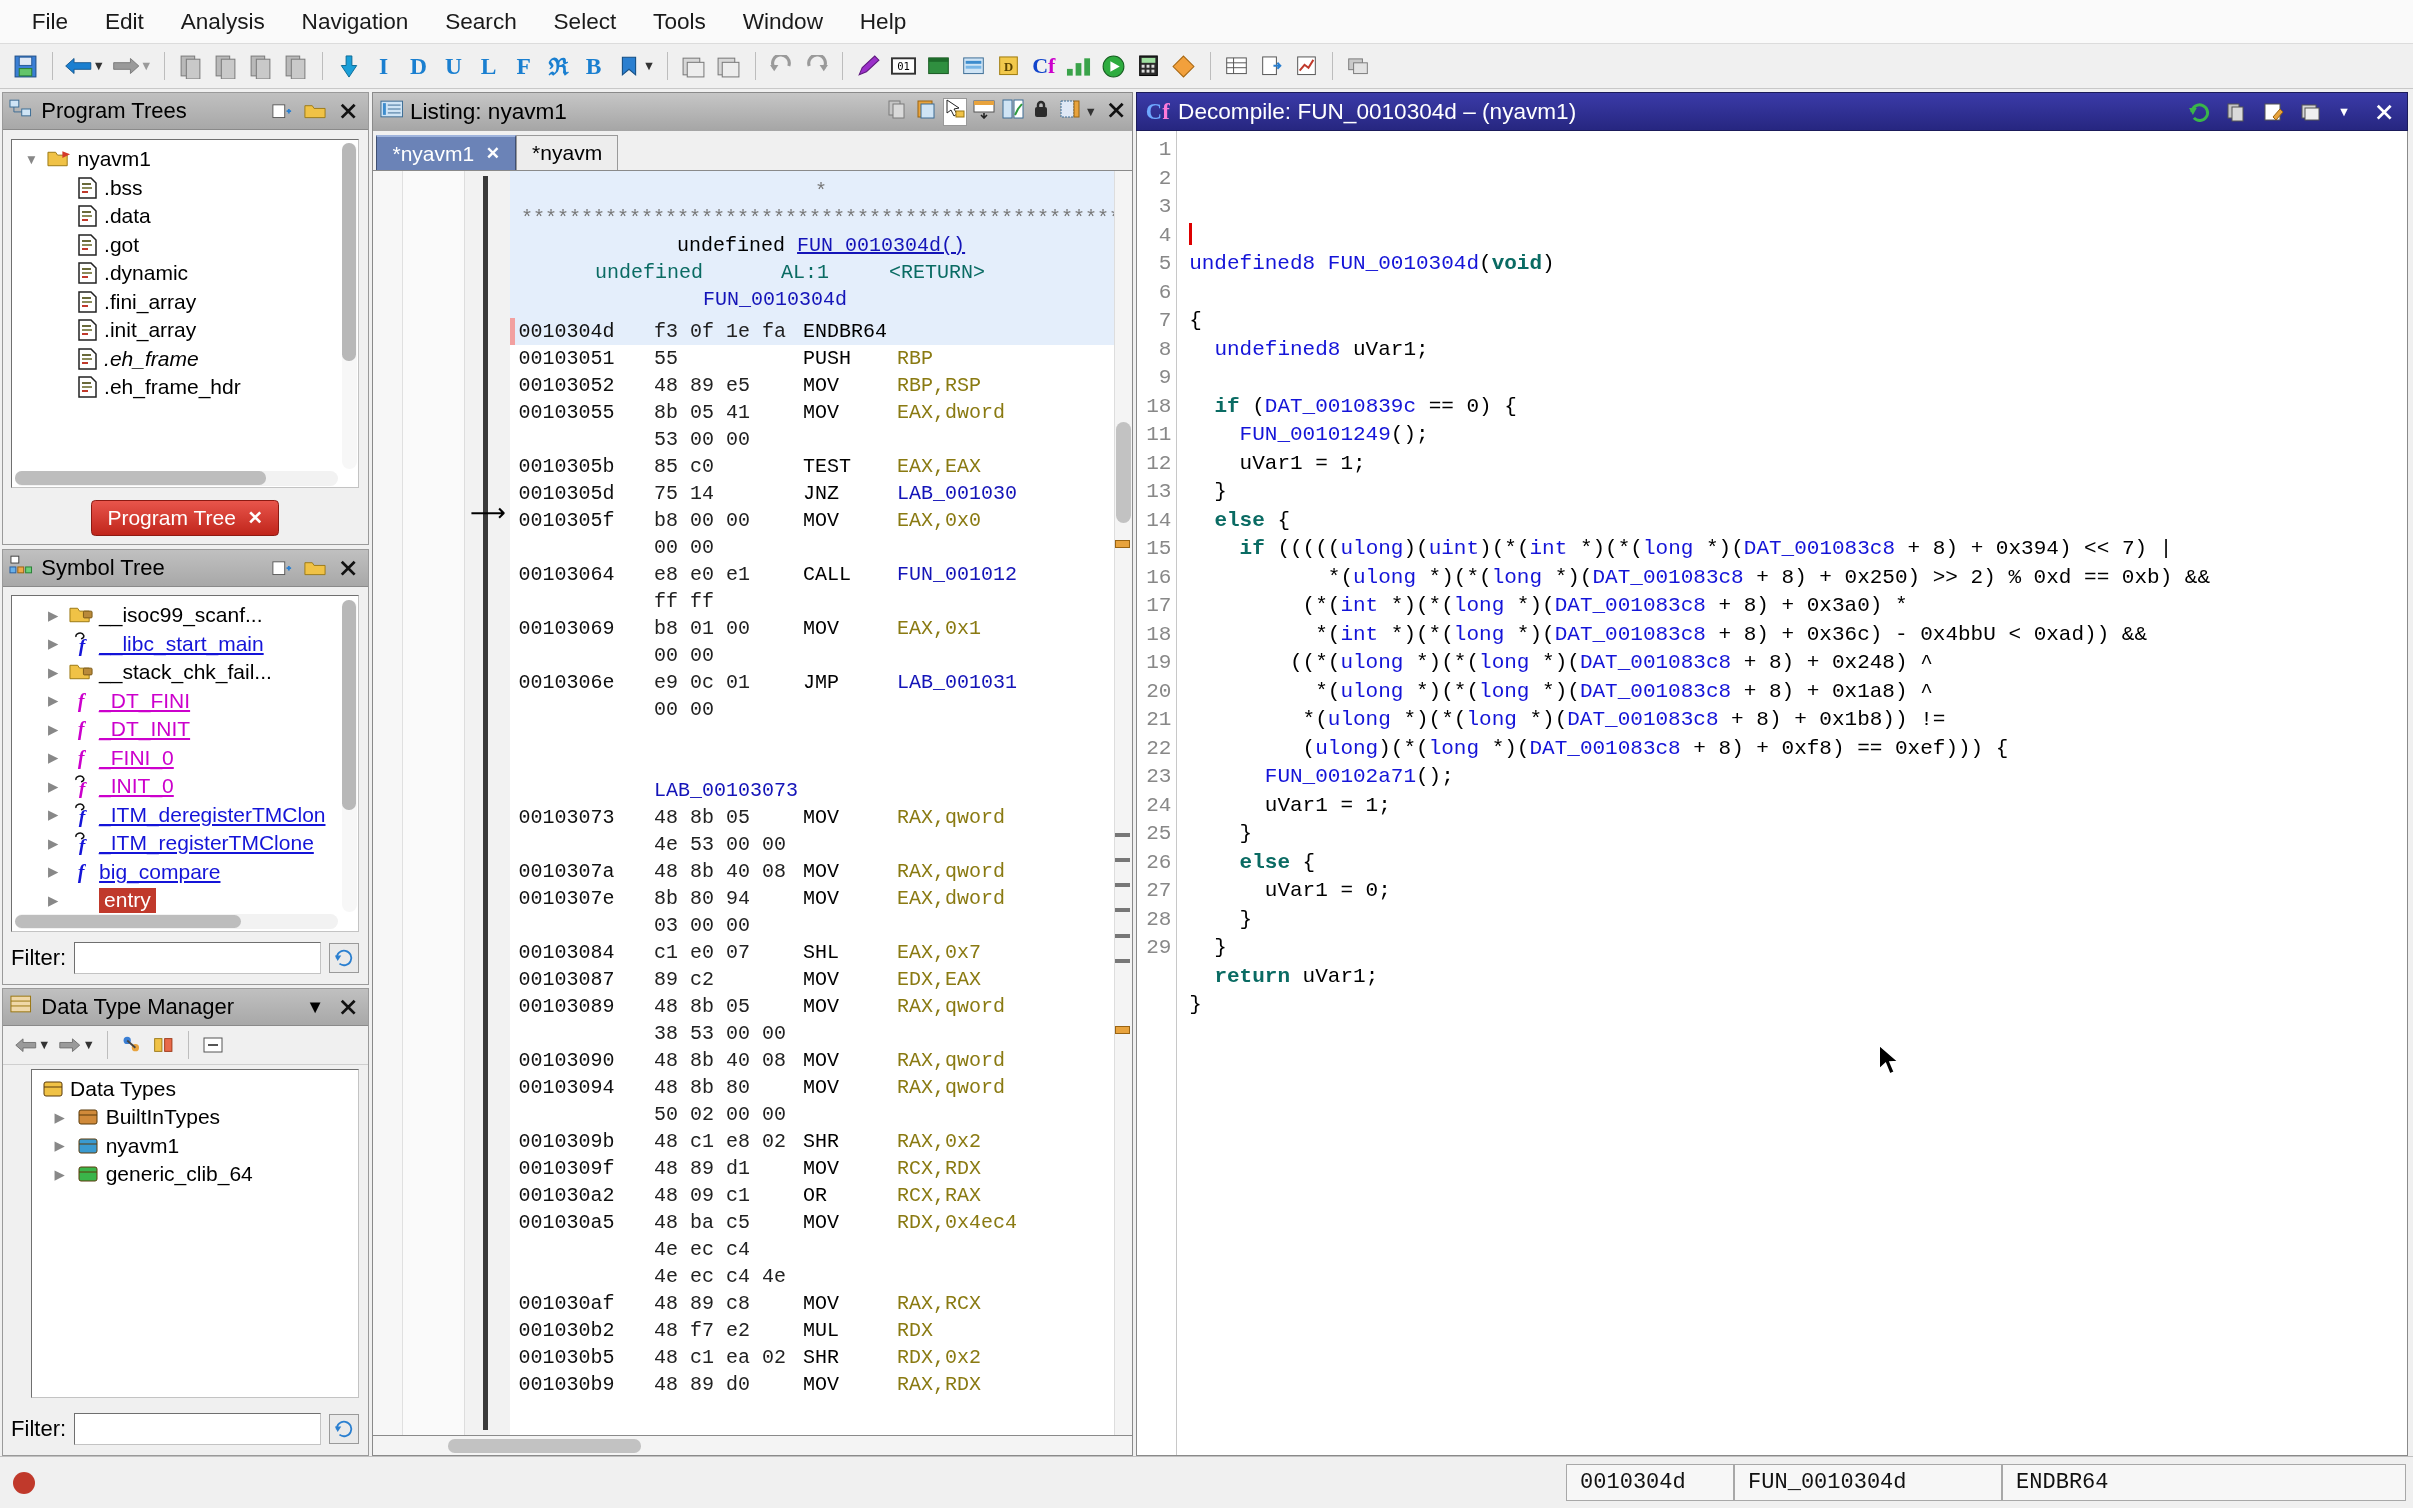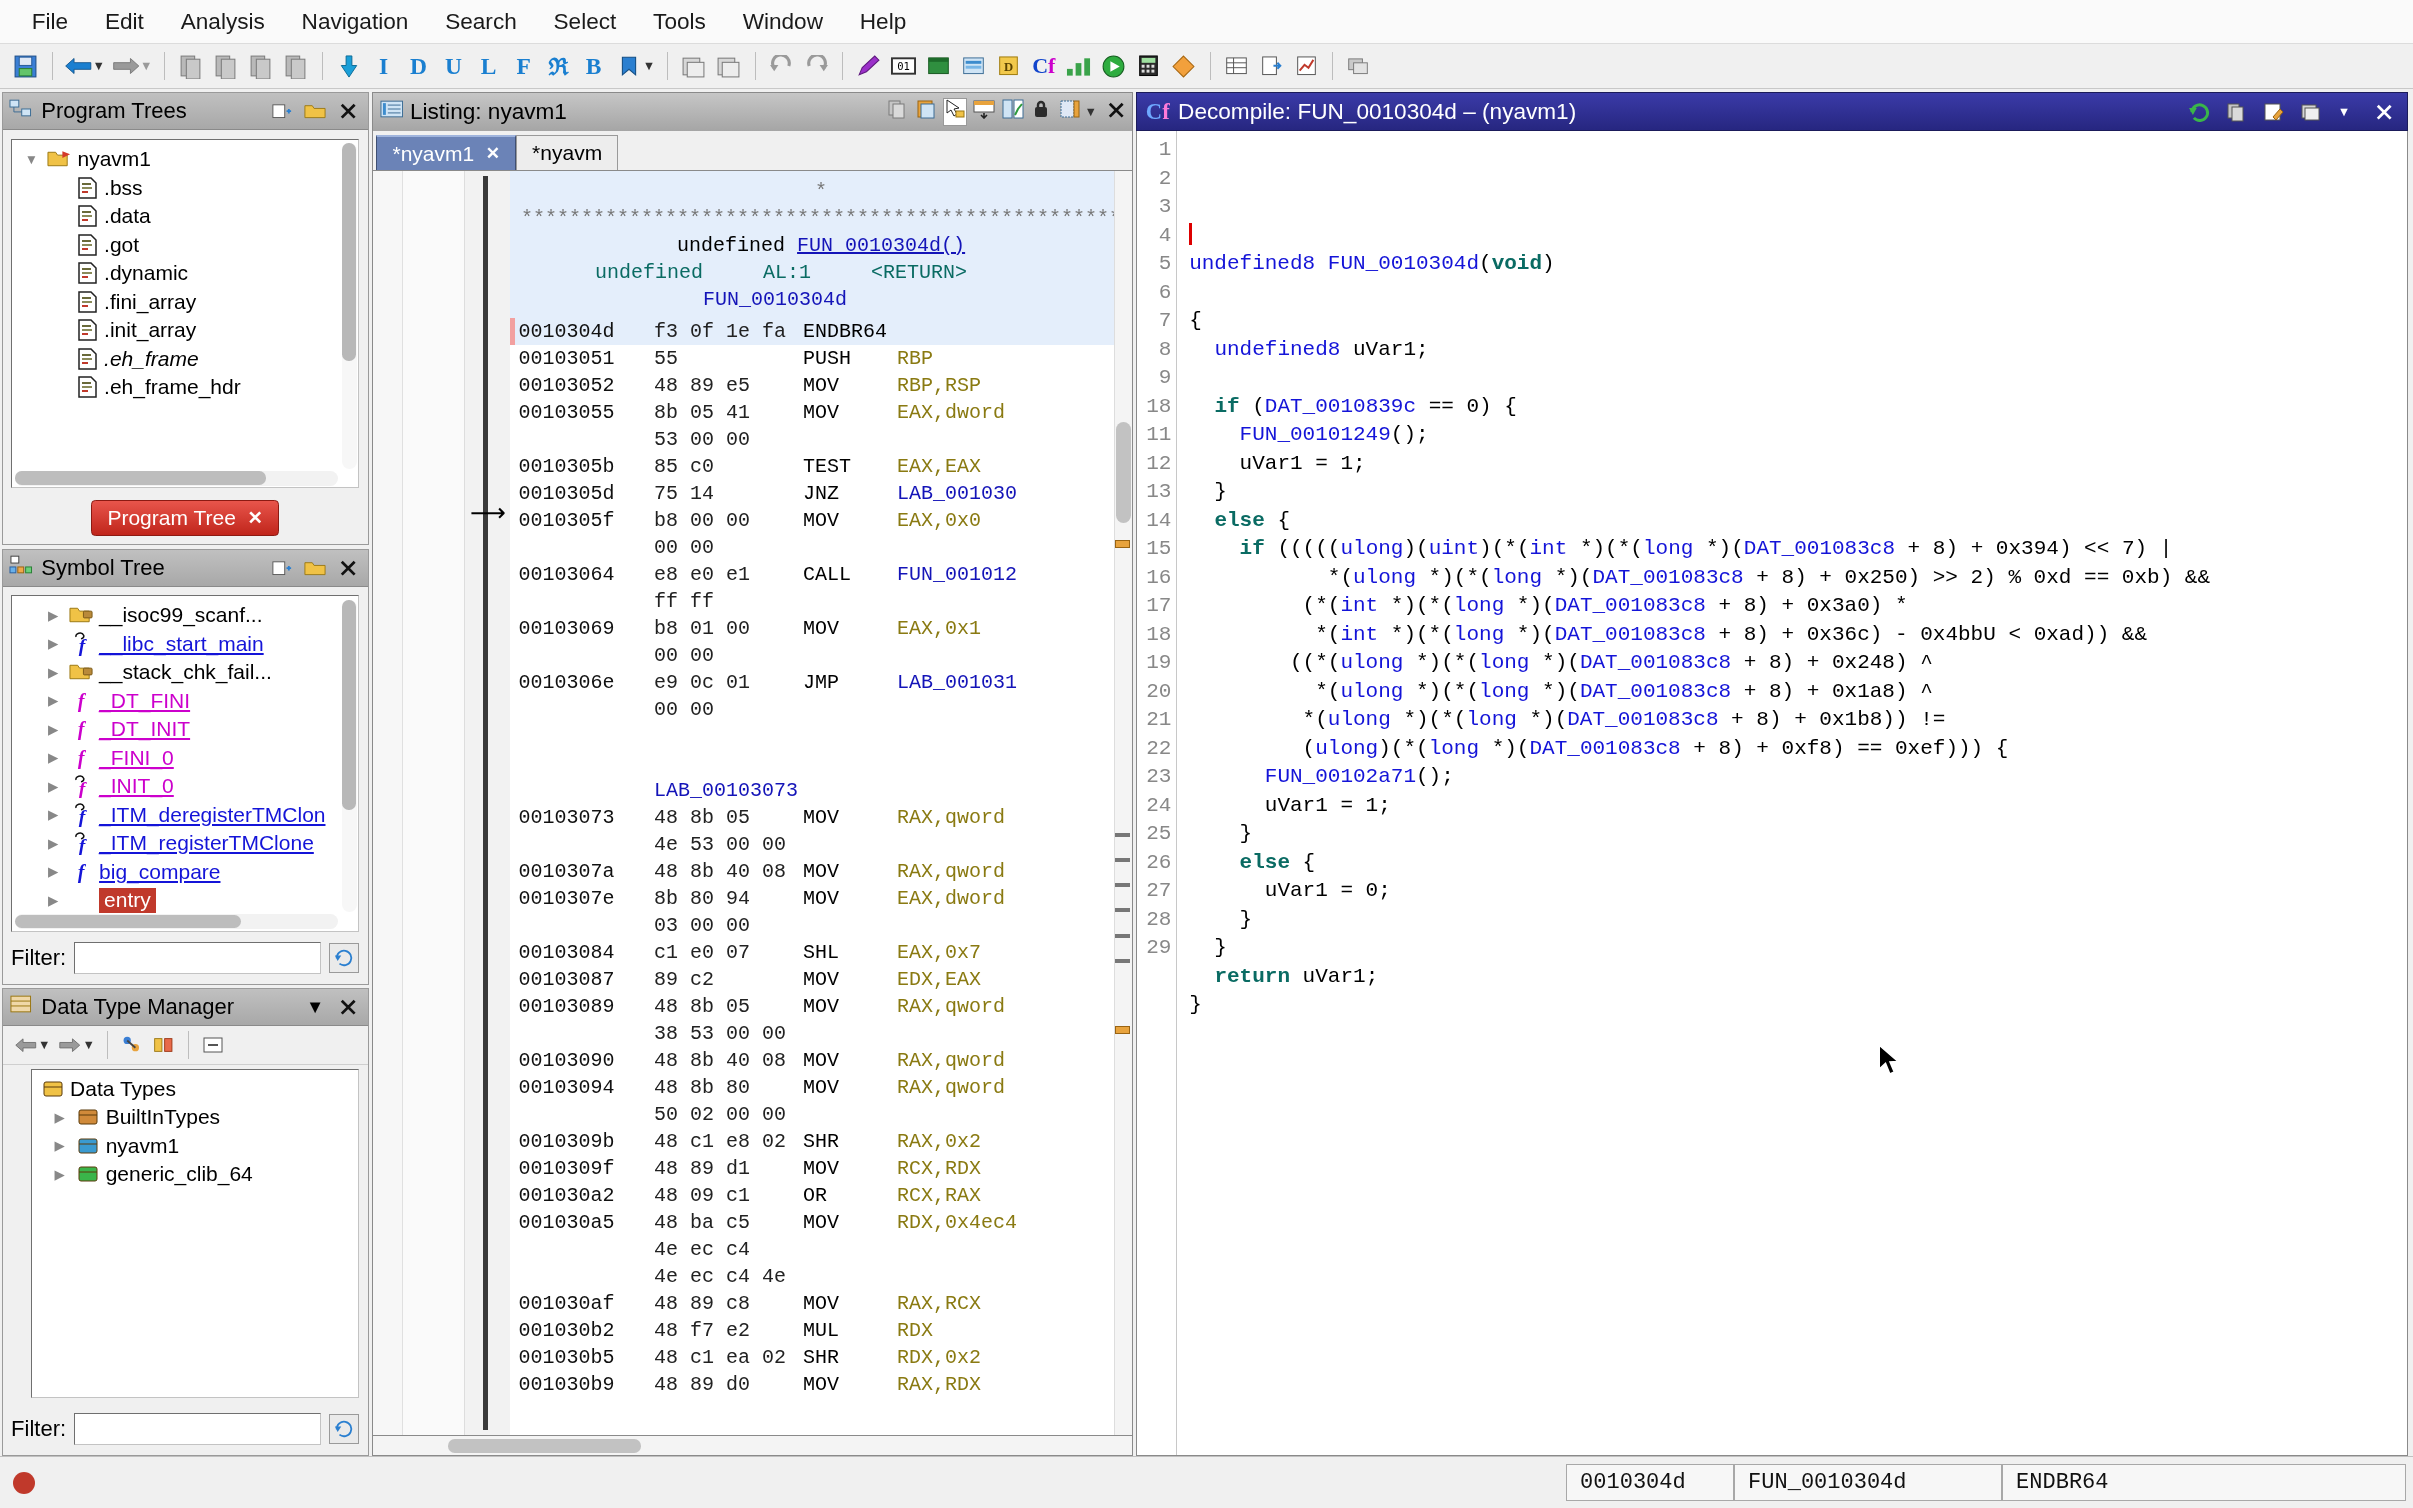--- a/index.html
+++ b/index.html
@@ -136,21 +136,21 @@
   .asm-line .ops   { color:#8a7a12; flex:1; }
   .asm-line .ops .reg { color:#8a7a12; }
   .asm-line .ops .lab { color:#1414b8; }
   .asm-line.cur .addr { border-left:5px solid #f2a0a0; padding-left:3.4px; }
   .asm-line.cur { background:#e4eefb; }
   .hdr-star { color:#777; text-align:center; }
   .hdr-fn { text-align:center; }
   .hdr-fn .k { color:#000; } .hdr-fn .fn { color:#1414b8; text-decoration:underline; }
   .hdr-sig { display:flex; white-space:pre; }
   .hdr-sig .c1 { width:193px; color:#0a6b63; text-align:right; }
-  .hdr-sig .c2 { width:168px; color:#0a6b63; text-align:center; }
+  .hdr-sig .c2 { width:168px; color:#0a6b63; text-align:center;margin-left:18px; }
   .hdr-sig .c3 { color:#0a6b63; }
   .hdr-lab { color:#1414b8; padding-left:193px; }
   .lab-line { color:#1414b8; padding-left:144px; }
 
   .lst-vscroll { position:absolute; right:0; top:0; bottom:0; width:18.4px; background:#f4f4f4; border-left:0.8px solid #ddd;}
   .lst-vscroll .thumb { position:absolute; left:1.7px; width:15px; background:#c2c2c2; border-radius:7.5px; }
   .marker { position:absolute; right:1.7px; width:15px; height:7.5px; }
   .lst-hscroll { height:20px; background:#f4f4f4; border:0.8px solid #8a8a8a; border-top:none; position:relative; }
   .lst-hscroll .thumb { position:absolute; left:75px; top:2.5px; height:14.2px; width:193px; background:#c2c2c2; border-radius:6.7px;}
 

